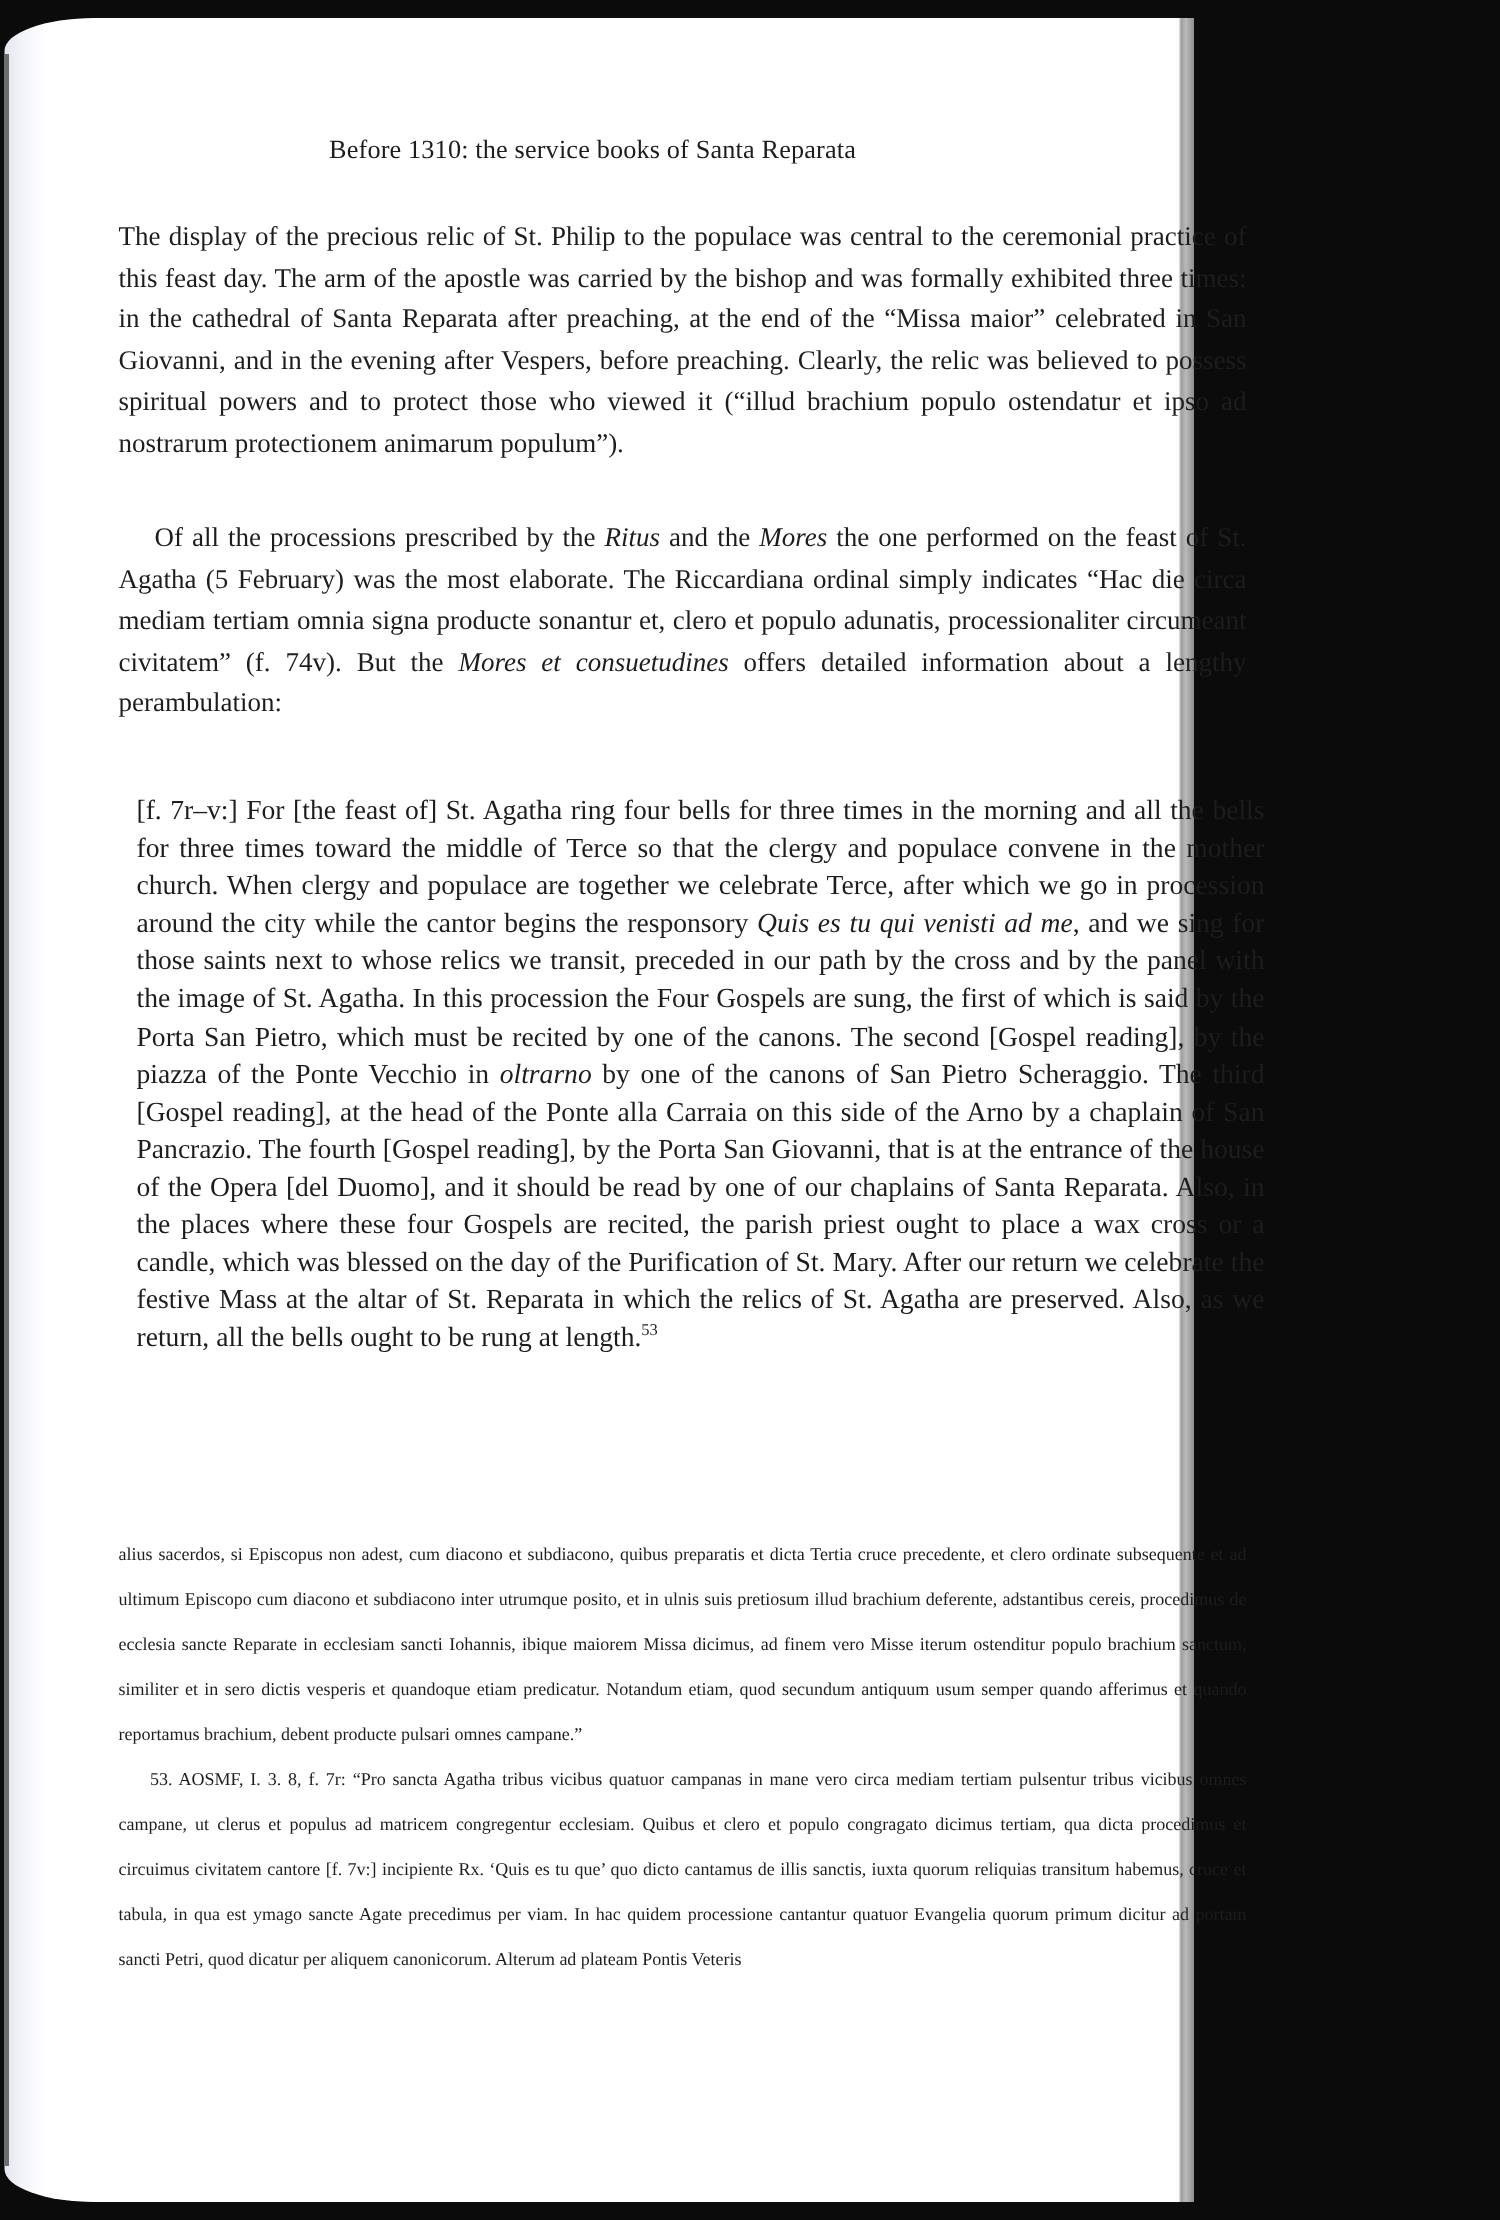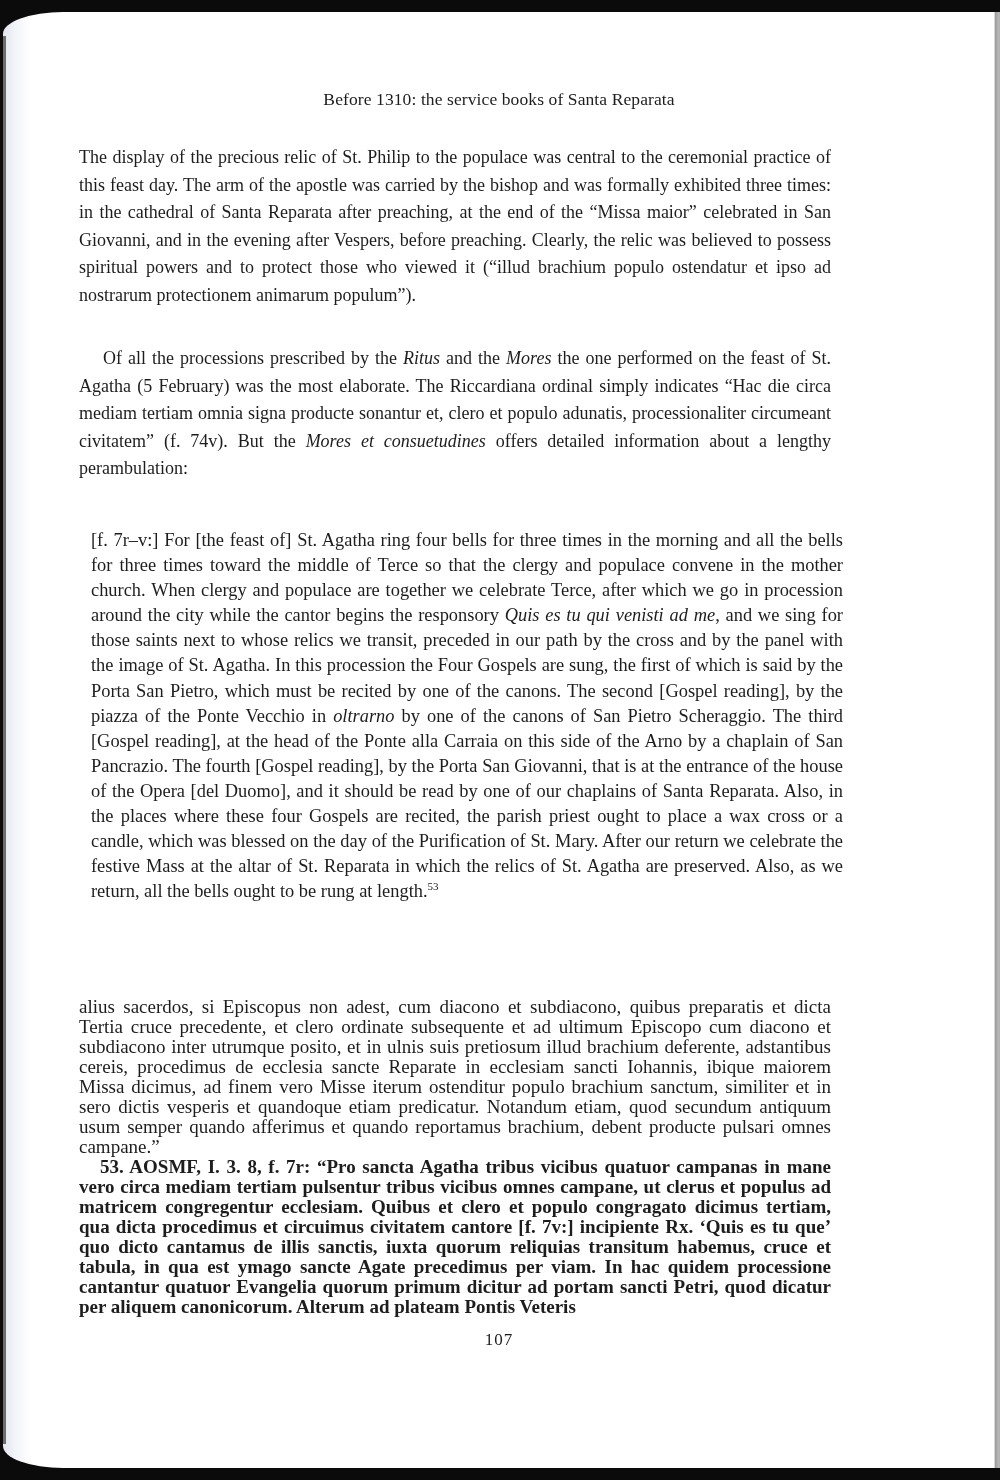--- a/index.html
+++ b/index.html
@@ -7,21 +7,21 @@
     width: 1000px; height: 1480px;
     background: #0b0b0b;
     position: relative;
     overflow: hidden;
     font-family: "Liberation Serif", "DejaVu Serif", serif;
     color: #1d1d1d;
   }
   .page {
     position: absolute;
     left: 3px; top: 12px;
-    width: 992px; height: 1456px;
+    width: 784px; height: 1456px;
     background: linear-gradient(90deg, #e4e6ef 0px, #f3f4f9 12px, #ffffff 28px, #ffffff 100%);
     border-top-left-radius: 60px 22px;
     border-bottom-left-radius: 60px 22px;
   }
   .left-edge {
     position: absolute; left: 0; top: 24px; bottom: 24px; width: 3px;
     background: #6d6d6d;
   }
   .right-edge {
     position: absolute; right: -9px; top: 0; bottom: 0; width: 9px;
@@ -44,26 +44,26 @@
   #p1 { top: 132px; }
   #p2 { top: 333px; }
   .block {
     position: absolute; left: 88px; width: 752px; top: 516px;
     font-size: 18.4px; line-height: 25.1px;
     text-align: justify;
   }
   .block p { margin: 0; }
   sup { font-size: 11px; line-height: 0; vertical-align: 7px; }
   .notes {
-    position: absolute; left: 76px; width: 752px; top: 985px;
-    font-size: 19px; line-height: 20px;
+    position: absolute; left: 76px; width: 752px; top: 1009px;
+    font-size: 12px; line-height: 30px;
     text-align: justify;
   }
   .notes p { margin: 0; }
-  .notes .fn { text-indent: 21px; font-weight: bold; }
+  .notes .fn { text-indent: 21px; }
   .folio {
     position: absolute; top: 1318px; left: 0; right: 0;
     text-align: center; font-size: 17px; letter-spacing: 1px;
   }
   em { font-style: italic; }
 </style>
 </head>
 <body>
 
 <div class="page">
@@ -82,14 +82,13 @@
 
   <div class="block">
     <p><span>[f. 7r–v:] For [the feast of] St. Agatha ring four bells for three times in the morning and all the bells for three times toward the middle of Terce so that the clergy and populace convene in the mother church. When clergy and populace are together we celebrate Terce, after which we go in procession around the city while the cantor begins the responsory </span><em>Quis es tu qui venisti ad me</em><span>, and we sing for those saints next to whose relics we transit, preceded in our path by the cross and by the panel with the image of St. Agatha. In this procession the Four Gospels are sung, the first of which is said by the Porta San Pietro, which must be recited by one of the canons. The second [Gospel reading], by the piazza of the Ponte Vecchio in </span><em>oltrarno</em><span> by one of the canons of San Pietro Scheraggio. The third [Gospel reading], at the head of the Ponte alla Carraia on this side of the Arno by a chaplain of San Pancrazio. The fourth [Gospel reading], by the Porta San Giovanni, that is at the entrance of the house of the Opera [del Duomo], and it should be read by one of our chaplains of Santa Reparata. Also, in the places where these four Gospels are recited, the parish priest ought to place a wax cross or a candle, which was blessed on the day of the Purification of St. Mary. After our return we celebrate the festive Mass at the altar of St. Reparata in which the relics of St. Agatha are preserved. Also, as we return, all the bells ought to be rung at length.</span><sup>53</sup></p>
   </div>
 
   <div class="notes">
     <p>alius sacerdos, si Episcopus non adest, cum diacono et subdiacono, quibus preparatis et dicta Tertia cruce precedente, et clero ordinate subsequente et ad ultimum Episcopo cum diacono et subdiacono inter utrumque posito, et in ulnis suis pretiosum illud brachium deferente, adstantibus cereis, procedimus de ecclesia sancte Reparate in ecclesiam sancti Iohannis, ibique maiorem Missa dicimus, ad finem vero Misse iterum ostenditur populo brachium sanctum, similiter et in sero dictis vesperis et quandoque etiam predicatur. Notandum etiam, quod secundum antiquum usum semper quando afferimus et quando reportamus brachium, debent producte pulsari omnes campane.”</p>
     <p class="fn">53. AOSMF, I. 3. 8, f. 7r: “Pro sancta Agatha tribus vicibus quatuor campanas in mane vero circa mediam tertiam pulsentur tribus vicibus omnes campane, ut clerus et populus ad matricem congregentur ecclesiam. Quibus et clero et populo congragato dicimus tertiam, qua dicta procedimus et circuimus civitatem cantore [f. 7v:] incipiente Rx. ‘Quis es tu que’ quo dicto cantamus de illis sanctis, iuxta quorum reliquias transitum habemus, cruce et tabula, in qua est ymago sancte Agate precedimus per viam. In hac quidem processione cantantur quatuor Evangelia quorum primum dicitur ad portam sancti Petri, quod dicatur per aliquem canonicorum. Alterum ad plateam Pontis Veteris</p>
   </div>
 
-  <div class="folio">107</div>
 </div>
 
 </body></html>

